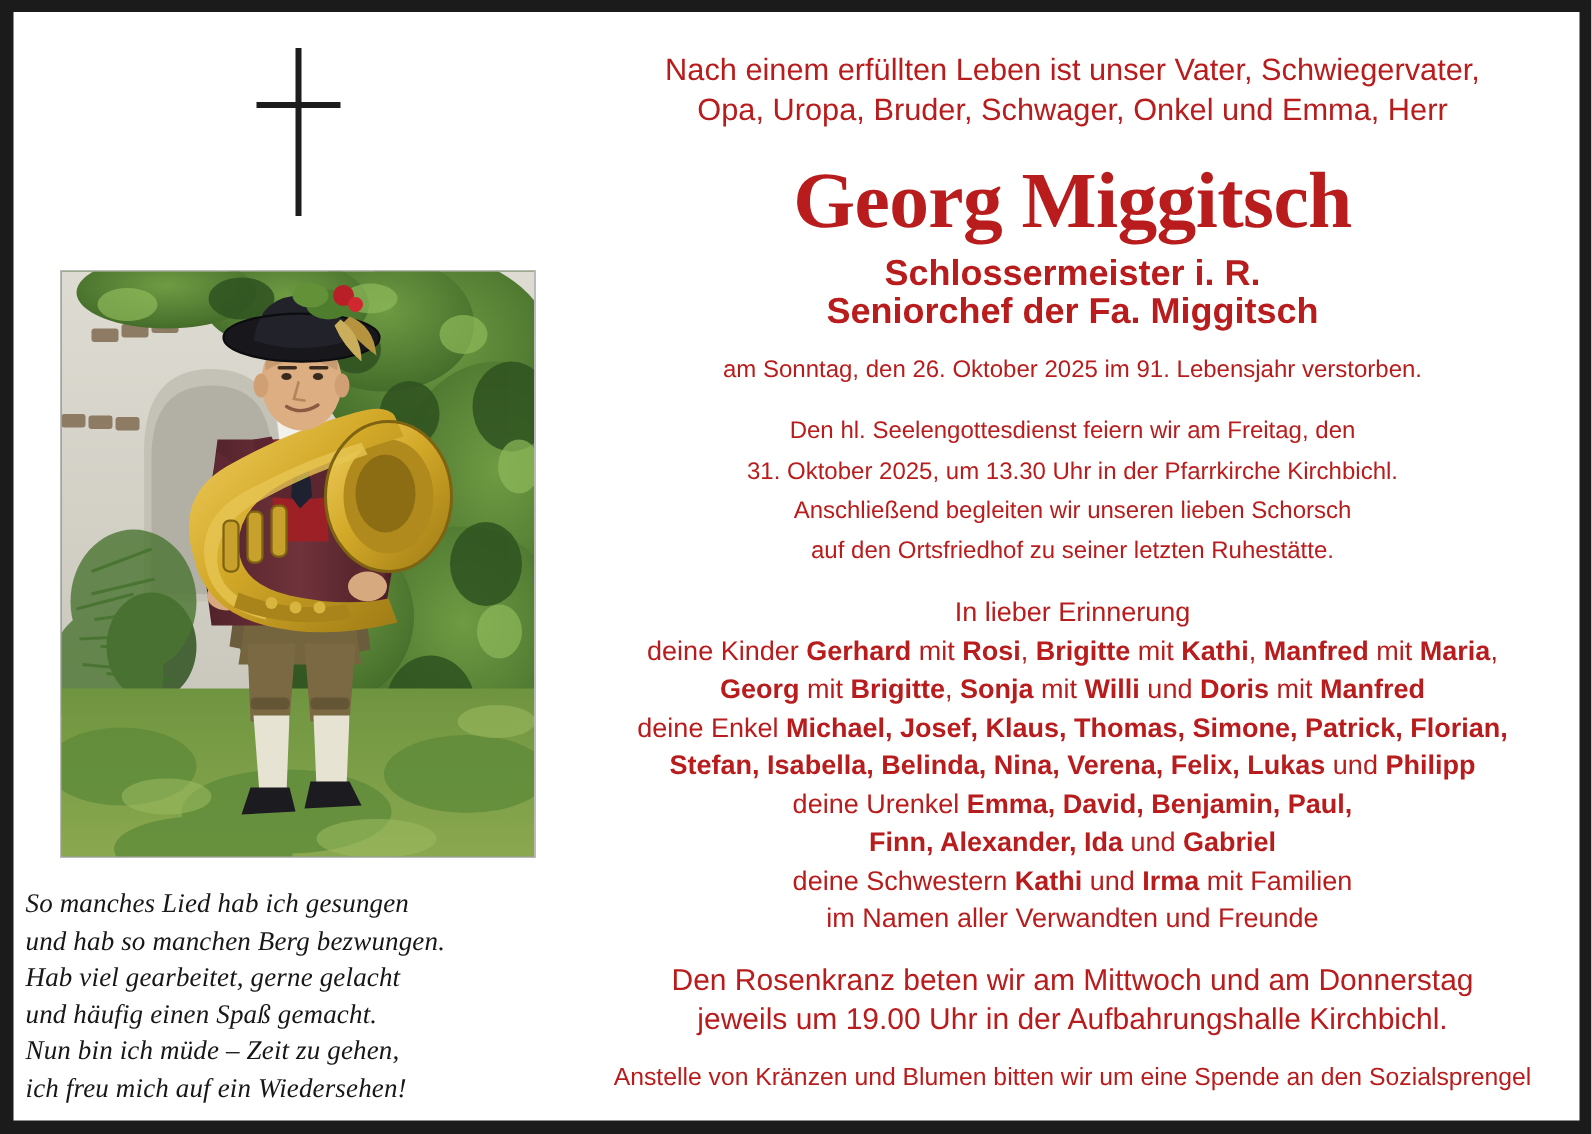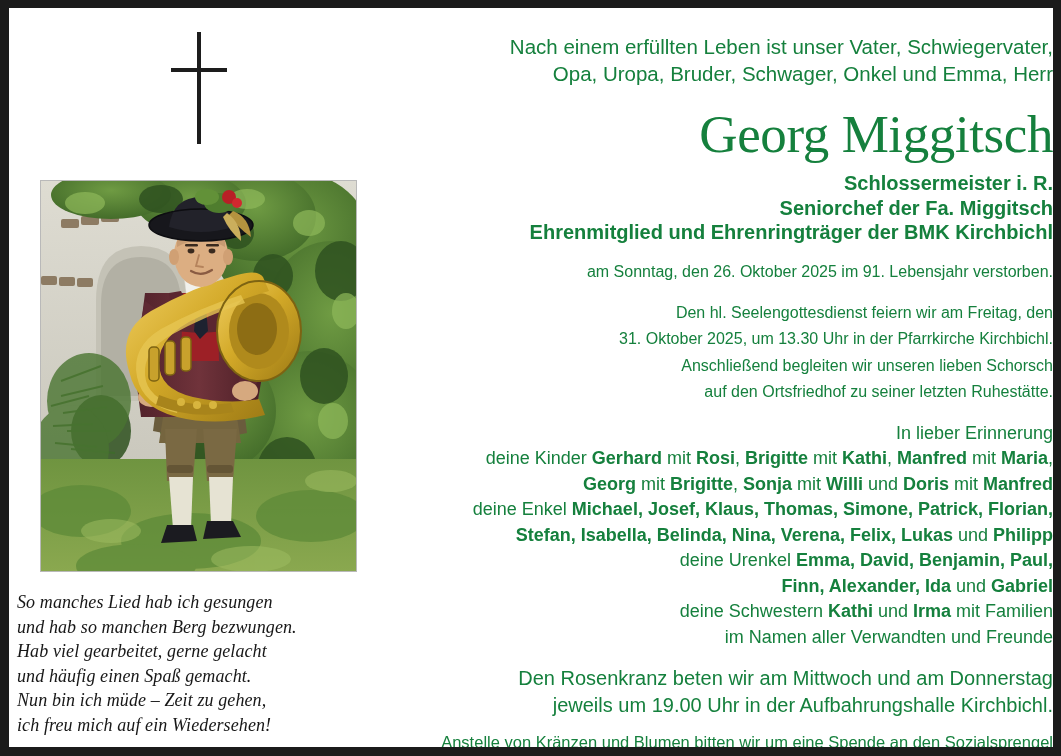--- a/index.html
+++ b/index.html
@@ -102,42 +102,42 @@
   }
   .poem div { white-space: nowrap; }
 
   
   .right-col {
     position: absolute;
     left: 368px;
     top: 0;
     width: 676px;
     height: 100%;
-    text-align: right;
-    color: #15803d;
+    text-align: center;
+    color: #b91c1c;
   }
   .blk { width: 100%; }
   .intro {
     margin-top: 25px;
     font-size: 20.5px;
     line-height: 27px;
     font-weight: 400;
   }
   .name {
     margin-top: 19px;
     font-family: "Liberation Serif", serif;
-    font-weight: 400;
+    font-weight: 700;
     font-size: 53px;
     line-height: 57px;
     letter-spacing: -0.4px;
   }
   .titles {
     margin-top: 8px;
     font-weight: 700;
-    font-size: 20px;
+    font-size: 24px;
     line-height: 24.5px;
   }
   .death-line {
     margin-top: 14px;
     font-size: 16px;
     line-height: 26px;
   }
   .service {
     margin-top: 15px;
     font-size: 16px;
@@ -374,21 +374,20 @@
       <div class="blk intro">
         <span class="ln">Nach einem erfüllten Leben ist unser Vater, Schwiegervater,</span>
         <span class="ln">Opa, Uropa, Bruder, Schwager, Onkel und Emma, Herr</span>
       </div>
 
       <div class="blk name">Georg Miggitsch</div>
 
       <div class="blk titles">
         <span class="ln">Schlossermeister i. R.</span>
         <span class="ln">Seniorchef der Fa. Miggitsch</span>
-        <span class="ln">Ehrenmitglied und Ehrenringträger der BMK Kirchbichl</span>
       </div>
 
       <div class="blk death-line">am Sonntag, den 26. Oktober 2025 im 91. Lebensjahr verstorben.</div>
 
       <div class="blk service">
         <span class="ln">Den hl. Seelengottesdienst feiern wir am Freitag, den</span>
         <span class="ln">31. Oktober 2025, um 13.30 Uhr in der Pfarrkirche Kirchbichl.</span>
         <span class="ln">Anschließend begleiten wir unseren lieben Schorsch</span>
         <span class="ln">auf den Ortsfriedhof zu seiner letzten Ruhestätte.</span>
       </div>

